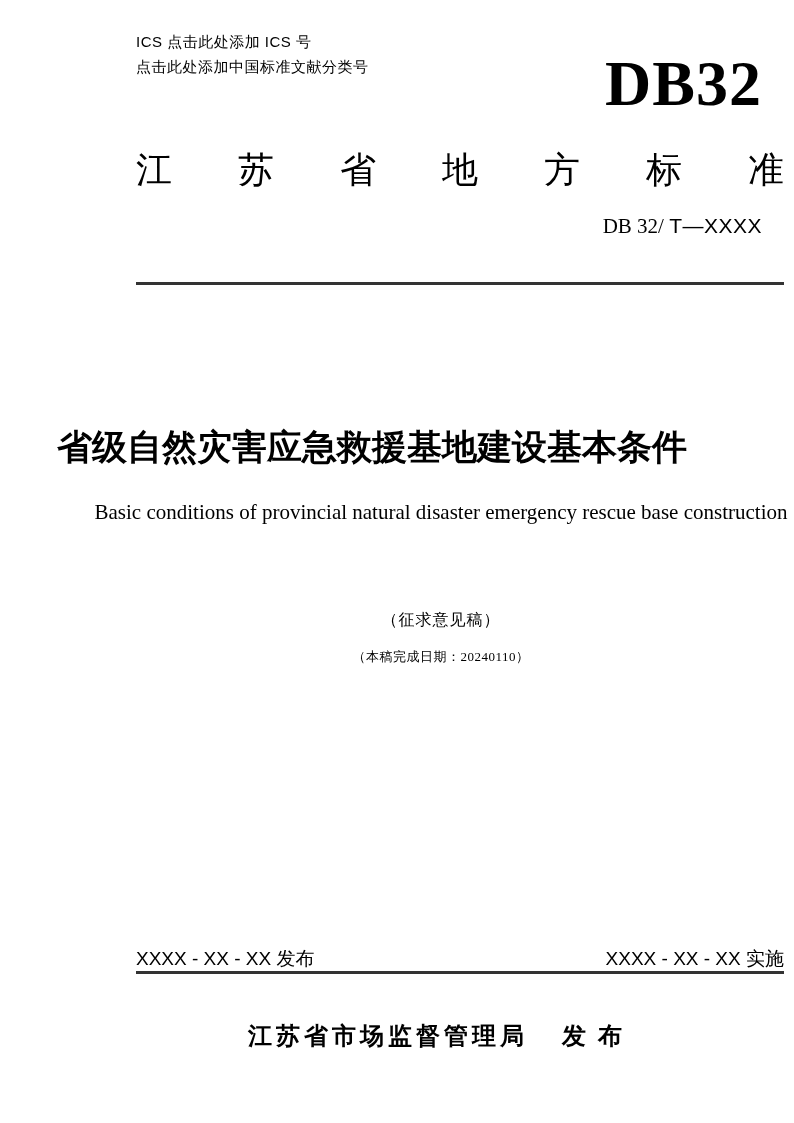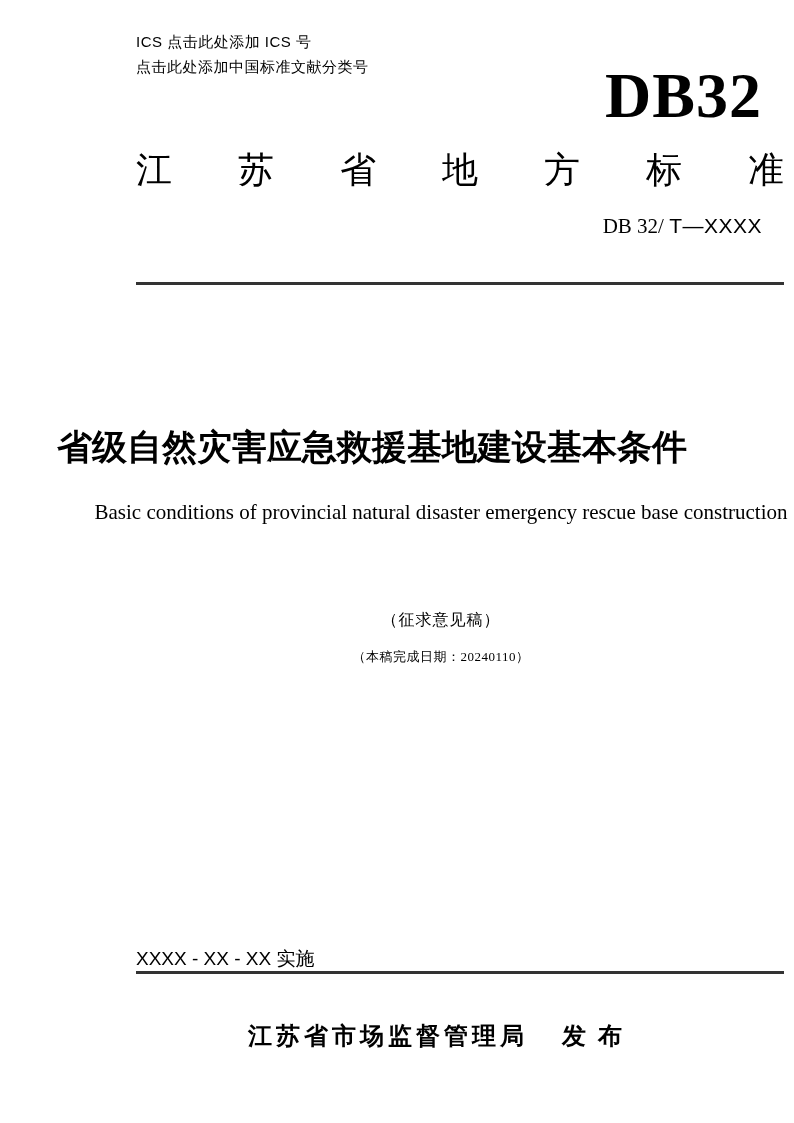--- a/index.html
+++ b/index.html
@@ -22,21 +22,21 @@
     font-family: "Liberation Sans", sans-serif;
     font-size: 15px;
     letter-spacing: 0.5px;
     white-space: nowrap;
     cursor: pointer;
   }
   .ics-1 { top: 33px; }
   .ics-2 { top: 58px; }
 
   .db32-logo {
-    top: 64px;
+    top: 52px;
     right: 76px;
     font-family: "Liberation Serif", serif;
     font-weight: bold;
     font-size: 64px;
     line-height: 1;
     letter-spacing: 1px;
   }
 
   .standard-type {
     top: 148px;
@@ -169,20 +169,21 @@
   <div class="abs title-cn">省级自然灾害应急救援基地建设基本条件</div>
 
   <div class="abs title-en">Basic conditions of provincial natural disaster emergency rescue base construction</div>
 
 
   <div class="abs draft-status">（征求意见稿）</div>
 
   <div class="abs completion-date">（本稿完成日期：20240110）</div>
 
   <div class="abs footer-dates">
+    <span>XXXX - XX - XX 发布</span>
     <span>XXXX - XX - XX 实施</span>
   </div>
 
   <div class="abs rule rule-bottom"></div>
 
   <div class="abs publisher-row">
     <span class="publisher-name">江苏省市场监督管理局</span>
     <span class="publish-label">发布</span>
   </div>
 

